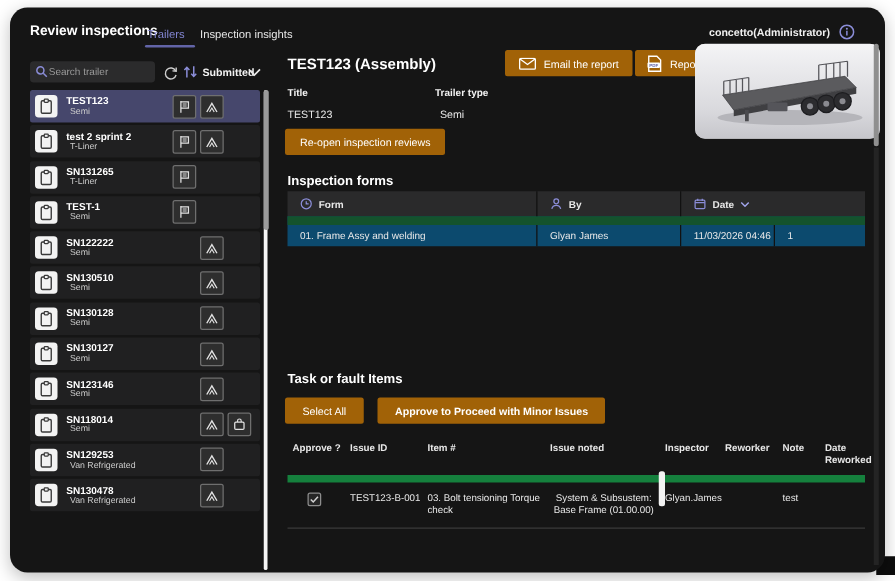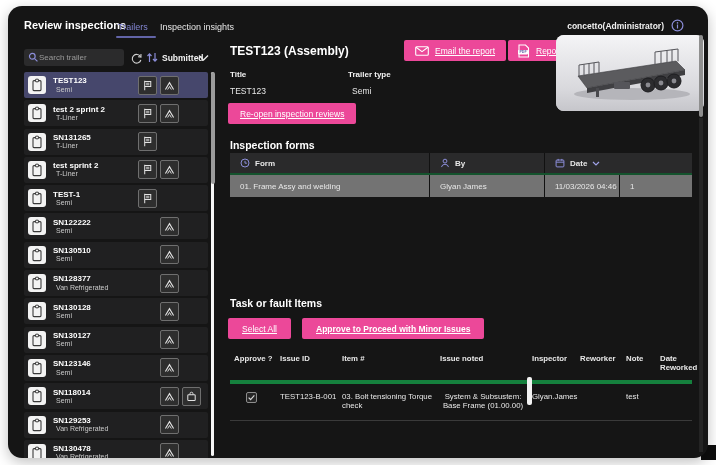--- a/index.html
+++ b/index.html
@@ -34,46 +34,46 @@
   .t-name { font-size:8px; font-weight:bold; color:#ffffff; }
   .t-type { font-size:7px; color:#cccccc; padding-left:3px; }
   .acts { position:absolute; right:4px; top:3.5px; display:grid; grid-template-columns:22px 22px 22px; }
   .act { width:19px; height:19px; border:1px solid #6f6f6f; background:#2e2e2e; border-radius:2px; display:flex; align-items:center; justify-content:center; }
   .c1{grid-column:1} .c2{grid-column:2} .c3{grid-column:3}
   .sb-track { position:absolute; left:203px; top:66px; width:3px; height:384px; background:#f5f5f5; border-radius:2px; }
   .sb-thumb { position:absolute; left:202.5px; top:66px; width:4px; height:112px; background:#9b9b9b; border-radius:2px; }
 
   
   .main-title { position:absolute; left:222px; top:38px; font-size:12px; font-weight:bold; color:#ffffff; }
-  .btn { background:#ec4899; color:#ffffff; border:none; border-radius:2px; font-size:8.5px; font-family:"Liberation Sans",sans-serif; display:inline-flex; align-items:center; justify-content:center; gap:6px; cursor:pointer;text-decoration:underline; }
+  .btn { background:#a16207; color:#ffffff; border:none; border-radius:2px; font-size:8.5px; font-family:"Liberation Sans",sans-serif; display:inline-flex; align-items:center; justify-content:center; gap:6px; cursor:pointer; }
   .btn-email { position:absolute; left:396px; top:34px; height:21px; padding:0 11px; }
   .btn-report { position:absolute; left:500px; top:34px; height:21px; padding:0 9px; }
   .img-card { position:absolute; left:548px; top:29px; width:148px; height:76px; border-radius:8px; overflow:hidden; background:#dcdcdf; }
   .m-scroll-track { position:absolute; left:691px; top:112px; width:4px; height:334px; background:#242424; }
   .m-scroll-thumb { position:absolute; left:691px; top:29px; width:4px; height:82px; background:#8f8f8f; border-radius:2px; }
 
   .fld-label { position:absolute; font-size:8px; font-weight:bold; color:#f2f2f2; }
   .fld-value { position:absolute; font-size:8.5px; color:#e8e8e8; }
   .btn-reopen1 { position:absolute; left:220px; top:97px; height:21px; padding:0 12px; }
   .btn-reopen2 { position:absolute; left:334px; top:97px; height:21px; padding:0 12px; }
 
   .sec-head { position:absolute; font-size:10.5px; font-weight:bold; color:#ffffff; }
 
   .forms-table { position:absolute; left:222px; top:147px; width:462px; font-size:8px; color:#e8e8e8; }
   .ft-head { display:grid; grid-template-columns:200px 115px 75px 72px; background:#2a2a2b; height:20px; align-items:center; }
-  .ft-row { display:grid; grid-template-columns:200px 115px 75px 72px; background:#737373; height:24px; align-items:center; border-top:2px solid #14532d; }
+  .ft-row { display:grid; grid-template-columns:200px 115px 75px 72px; background:#0c4a6e; height:24px; align-items:center; border-top:7px solid #14532d; }
   .ft-cell { padding-left:10px; display:flex; align-items:center; gap:5px; height:100%; border-right:1px solid #111; overflow:hidden; white-space:nowrap; }
   .ft-cell:last-child { border-right:none; }
   .ft-head .ft-cell { font-weight:bold; }
 
   .btn-selectall { position:absolute; left:220px; top:312px; height:21px; padding:0 14px; }
   .btn-approve { position:absolute; left:294px; top:312px; height:21px; padding:0 14px; font-weight:bold; }
 
   .task-table { position:absolute; left:222px; top:342px; width:462px; color:#e8e8e8; }
-  .tt-head { display:grid; grid-template-columns:44px 60px 96px 90px 46px 44px 32px 50px; font-size:7.8px; font-weight:bold; padding:6px 0 8px 0; border-bottom:4px solid #15803d; column-gap:2px; }
+  .tt-head { display:grid; grid-template-columns:44px 60px 96px 90px 46px 44px 32px 50px; font-size:7.8px; font-weight:bold; padding:6px 0 8px 0; border-bottom:6px solid #15803d; column-gap:2px; }
   .tt-row { display:grid; grid-template-columns:44px 60px 96px 90px 46px 44px 32px 50px; font-size:7.8px; padding:8px 0 10px 0; border-bottom:1px solid #3a3a3a; column-gap:2px; align-items:start; }
   .tt-cell { padding-left:4px; }
   .center { text-align:center; }
   .checkbox { width:11px; height:11px; border:1px solid #8d8d8d; border-radius:2px; background:#262626; display:flex; align-items:center; justify-content:center; margin-left:12px; }
   .inner-bar { position:absolute; left:519px; top:371px; width:5px; height:28px; background:#f2f2f2; border-radius:2px; }
   .nowrap { white-space:nowrap; }
 </style>
 </head>
 <body>
 
@@ -199,60 +199,37 @@
           </span>
         <span class="acts">
             <span class="act c1">
               <svg width="13" height="13">
                 <use href="#sym-form"></use>
               </svg>
             </span>
           </span>
       </div>
 
-      <div class="row-item">
-        <span class="thumb">
-            <svg width="14" height="14">
-              <use href="#sym-clip"></use>
-            </svg>
-          </span>
-        <span class="t-txt">
-            <div class="t-name">test sprint 2</div>
-            <div class="t-type">T-Liner</div>
+
+      <div class="row-item">
+        <span class="thumb">
+            <svg width="14" height="14">
+              <use href="#sym-clip"></use>
+            </svg>
+          </span>
+        <span class="t-txt">
+            <div class="t-name">TEST-1</div>
+            <div class="t-type">Semi</div>
           </span>
         <span class="acts">
             <span class="act c1">
               <svg width="13" height="13">
                 <use href="#sym-form"></use>
               </svg>
             </span>
-            <span class="act c2">
-              <svg width="13" height="13">
-                <use href="#sym-house"></use>
-              </svg>
-            </span>
-          </span>
-      </div>
-
-      <div class="row-item">
-        <span class="thumb">
-            <svg width="14" height="14">
-              <use href="#sym-clip"></use>
-            </svg>
-          </span>
-        <span class="t-txt">
-            <div class="t-name">TEST-1</div>
-            <div class="t-type">Semi</div>
-          </span>
-        <span class="acts">
-            <span class="act c1">
-              <svg width="13" height="13">
-                <use href="#sym-form"></use>
-              </svg>
-            </span>
           </span>
       </div>
 
       <div class="row-item">
         <span class="thumb">
             <svg width="14" height="14">
               <use href="#sym-clip"></use>
             </svg>
           </span>
         <span class="t-txt">
@@ -280,38 +257,20 @@
           </span>
         <span class="acts">
             <span class="act c2">
               <svg width="13" height="13">
                 <use href="#sym-house"></use>
               </svg>
             </span>
           </span>
       </div>
 
-      <div class="row-item">
-        <span class="thumb">
-            <svg width="14" height="14">
-              <use href="#sym-clip"></use>
-            </svg>
-          </span>
-        <span class="t-txt">
-            <div class="t-name">SN128377</div>
-            <div class="t-type">Van Refrigerated</div>
-          </span>
-        <span class="acts">
-            <span class="act c2">
-              <svg width="13" height="13">
-                <use href="#sym-house"></use>
-              </svg>
-            </span>
-          </span>
-      </div>
 
       <div class="row-item">
         <span class="thumb">
             <svg width="14" height="14">
               <use href="#sym-clip"></use>
             </svg>
           </span>
         <span class="t-txt">
             <div class="t-name">SN130128</div>
             <div class="t-type">Semi</div>

